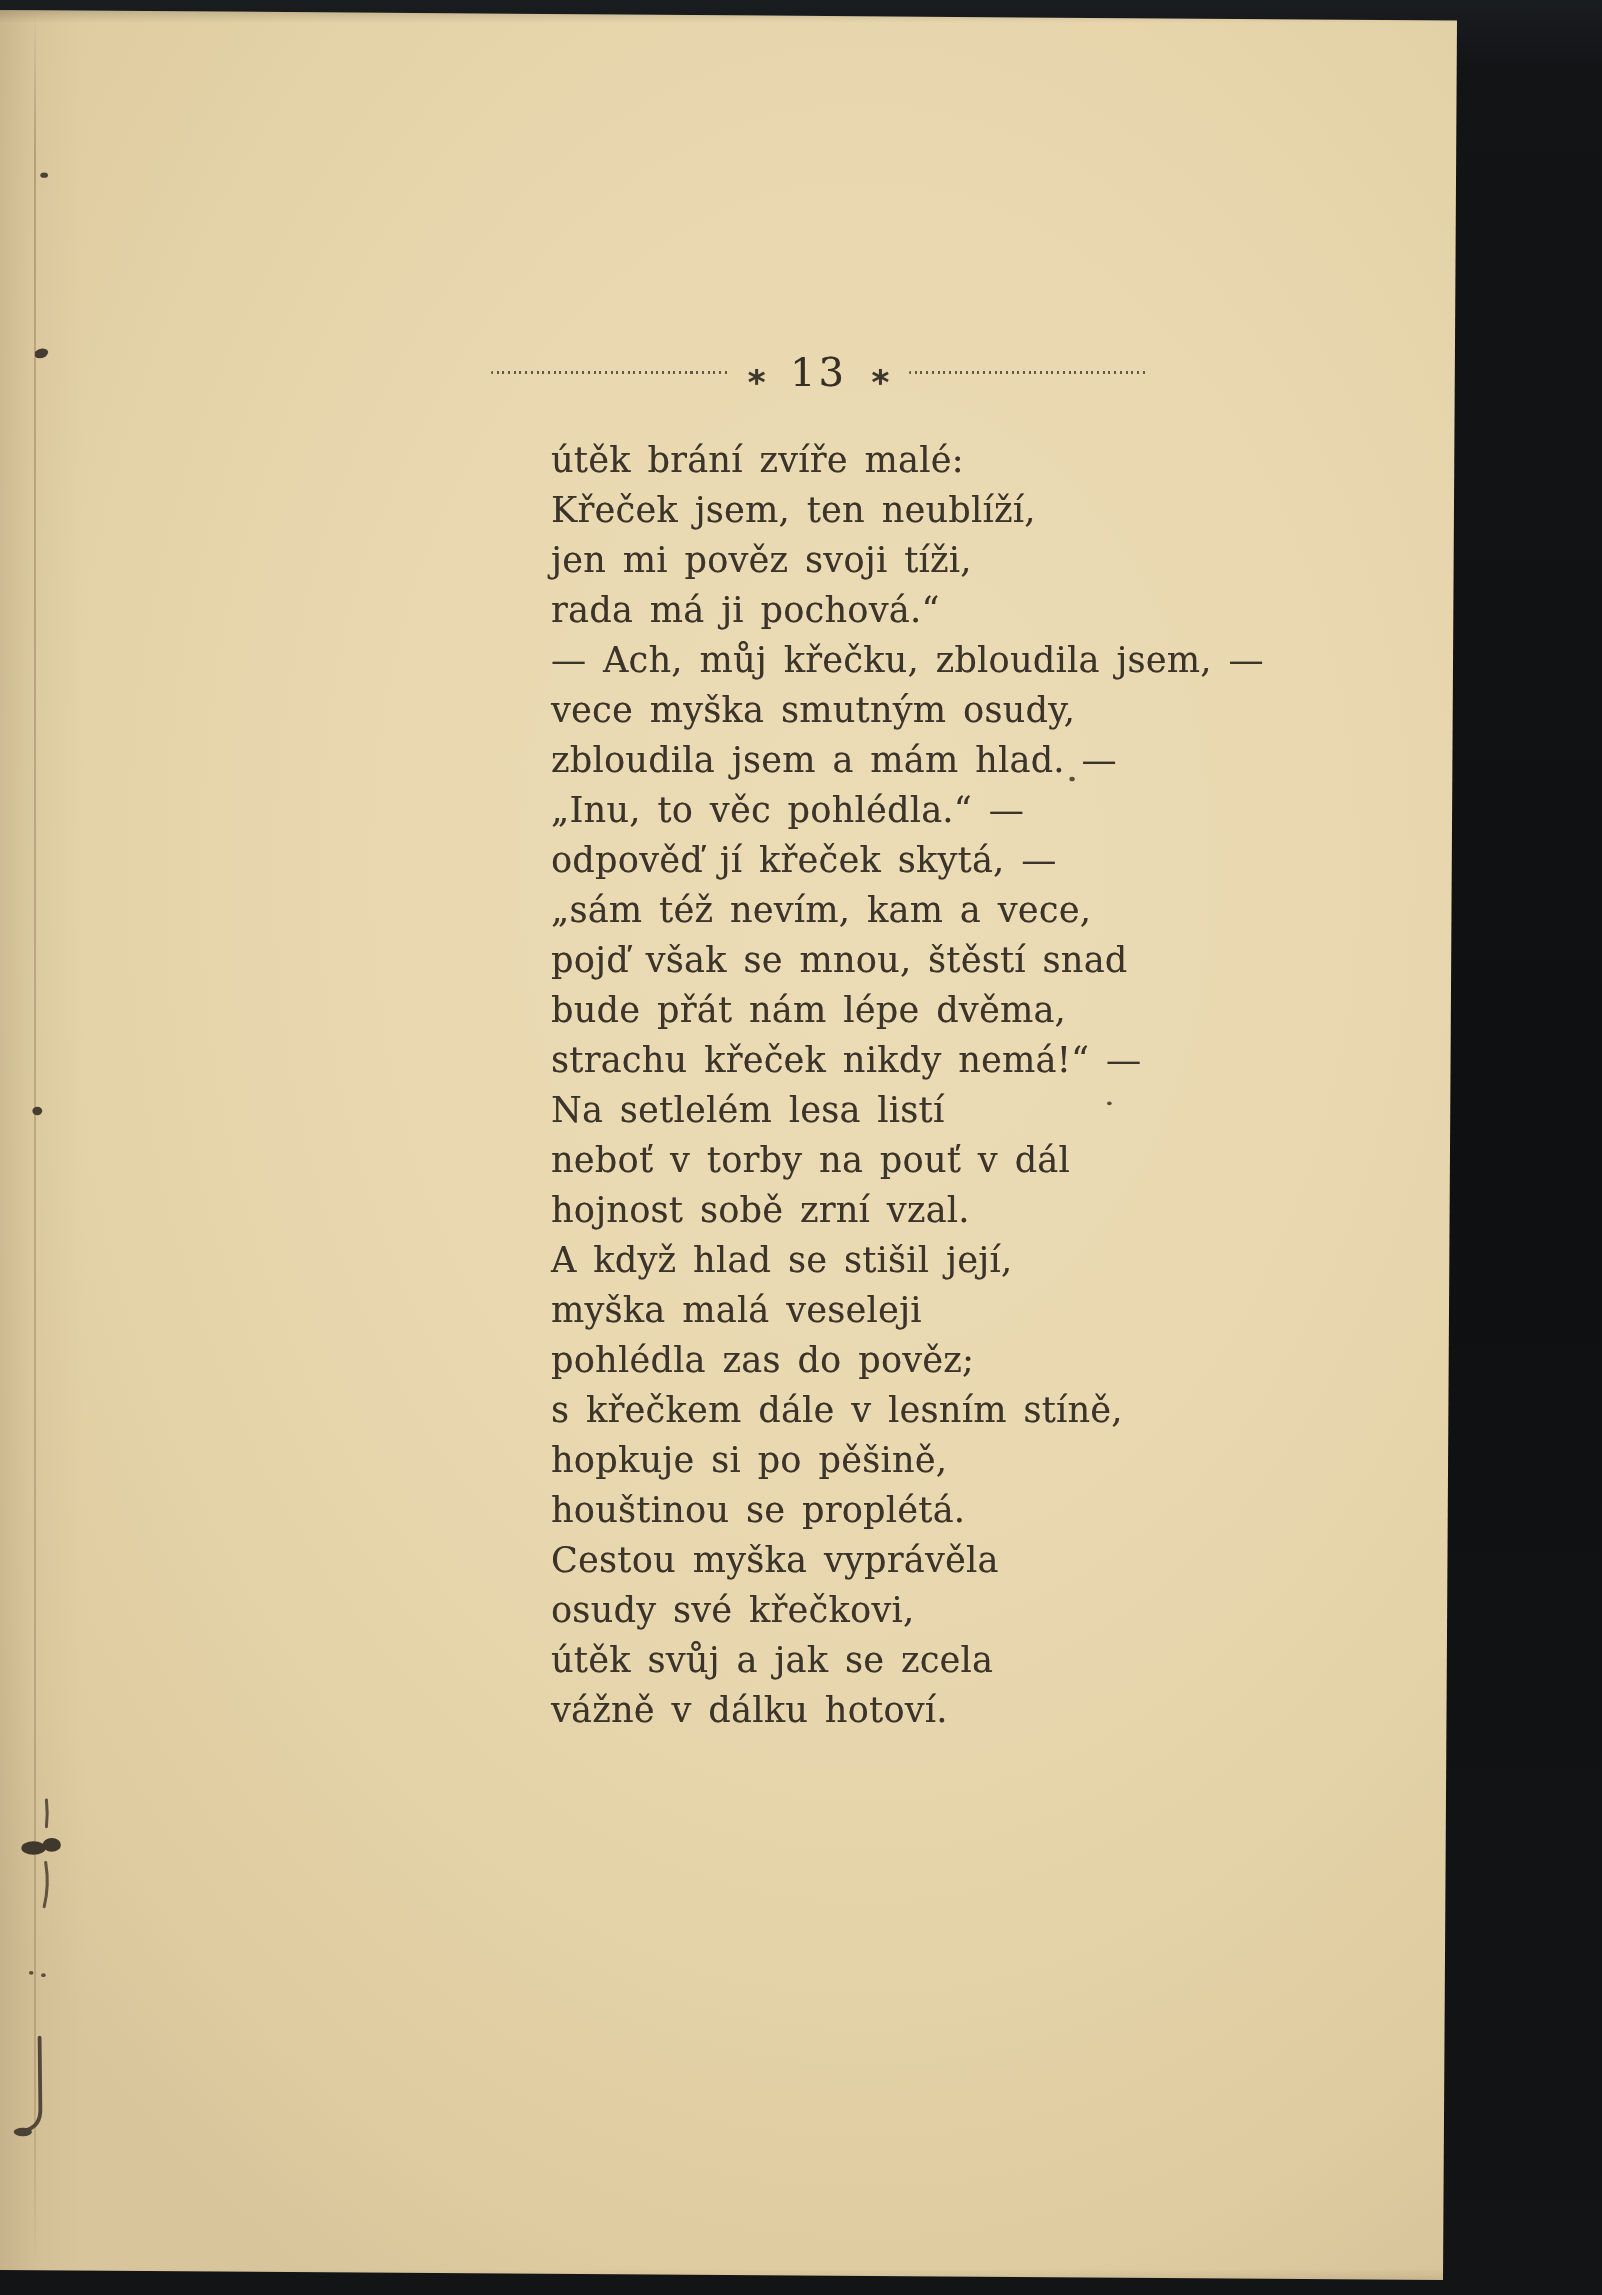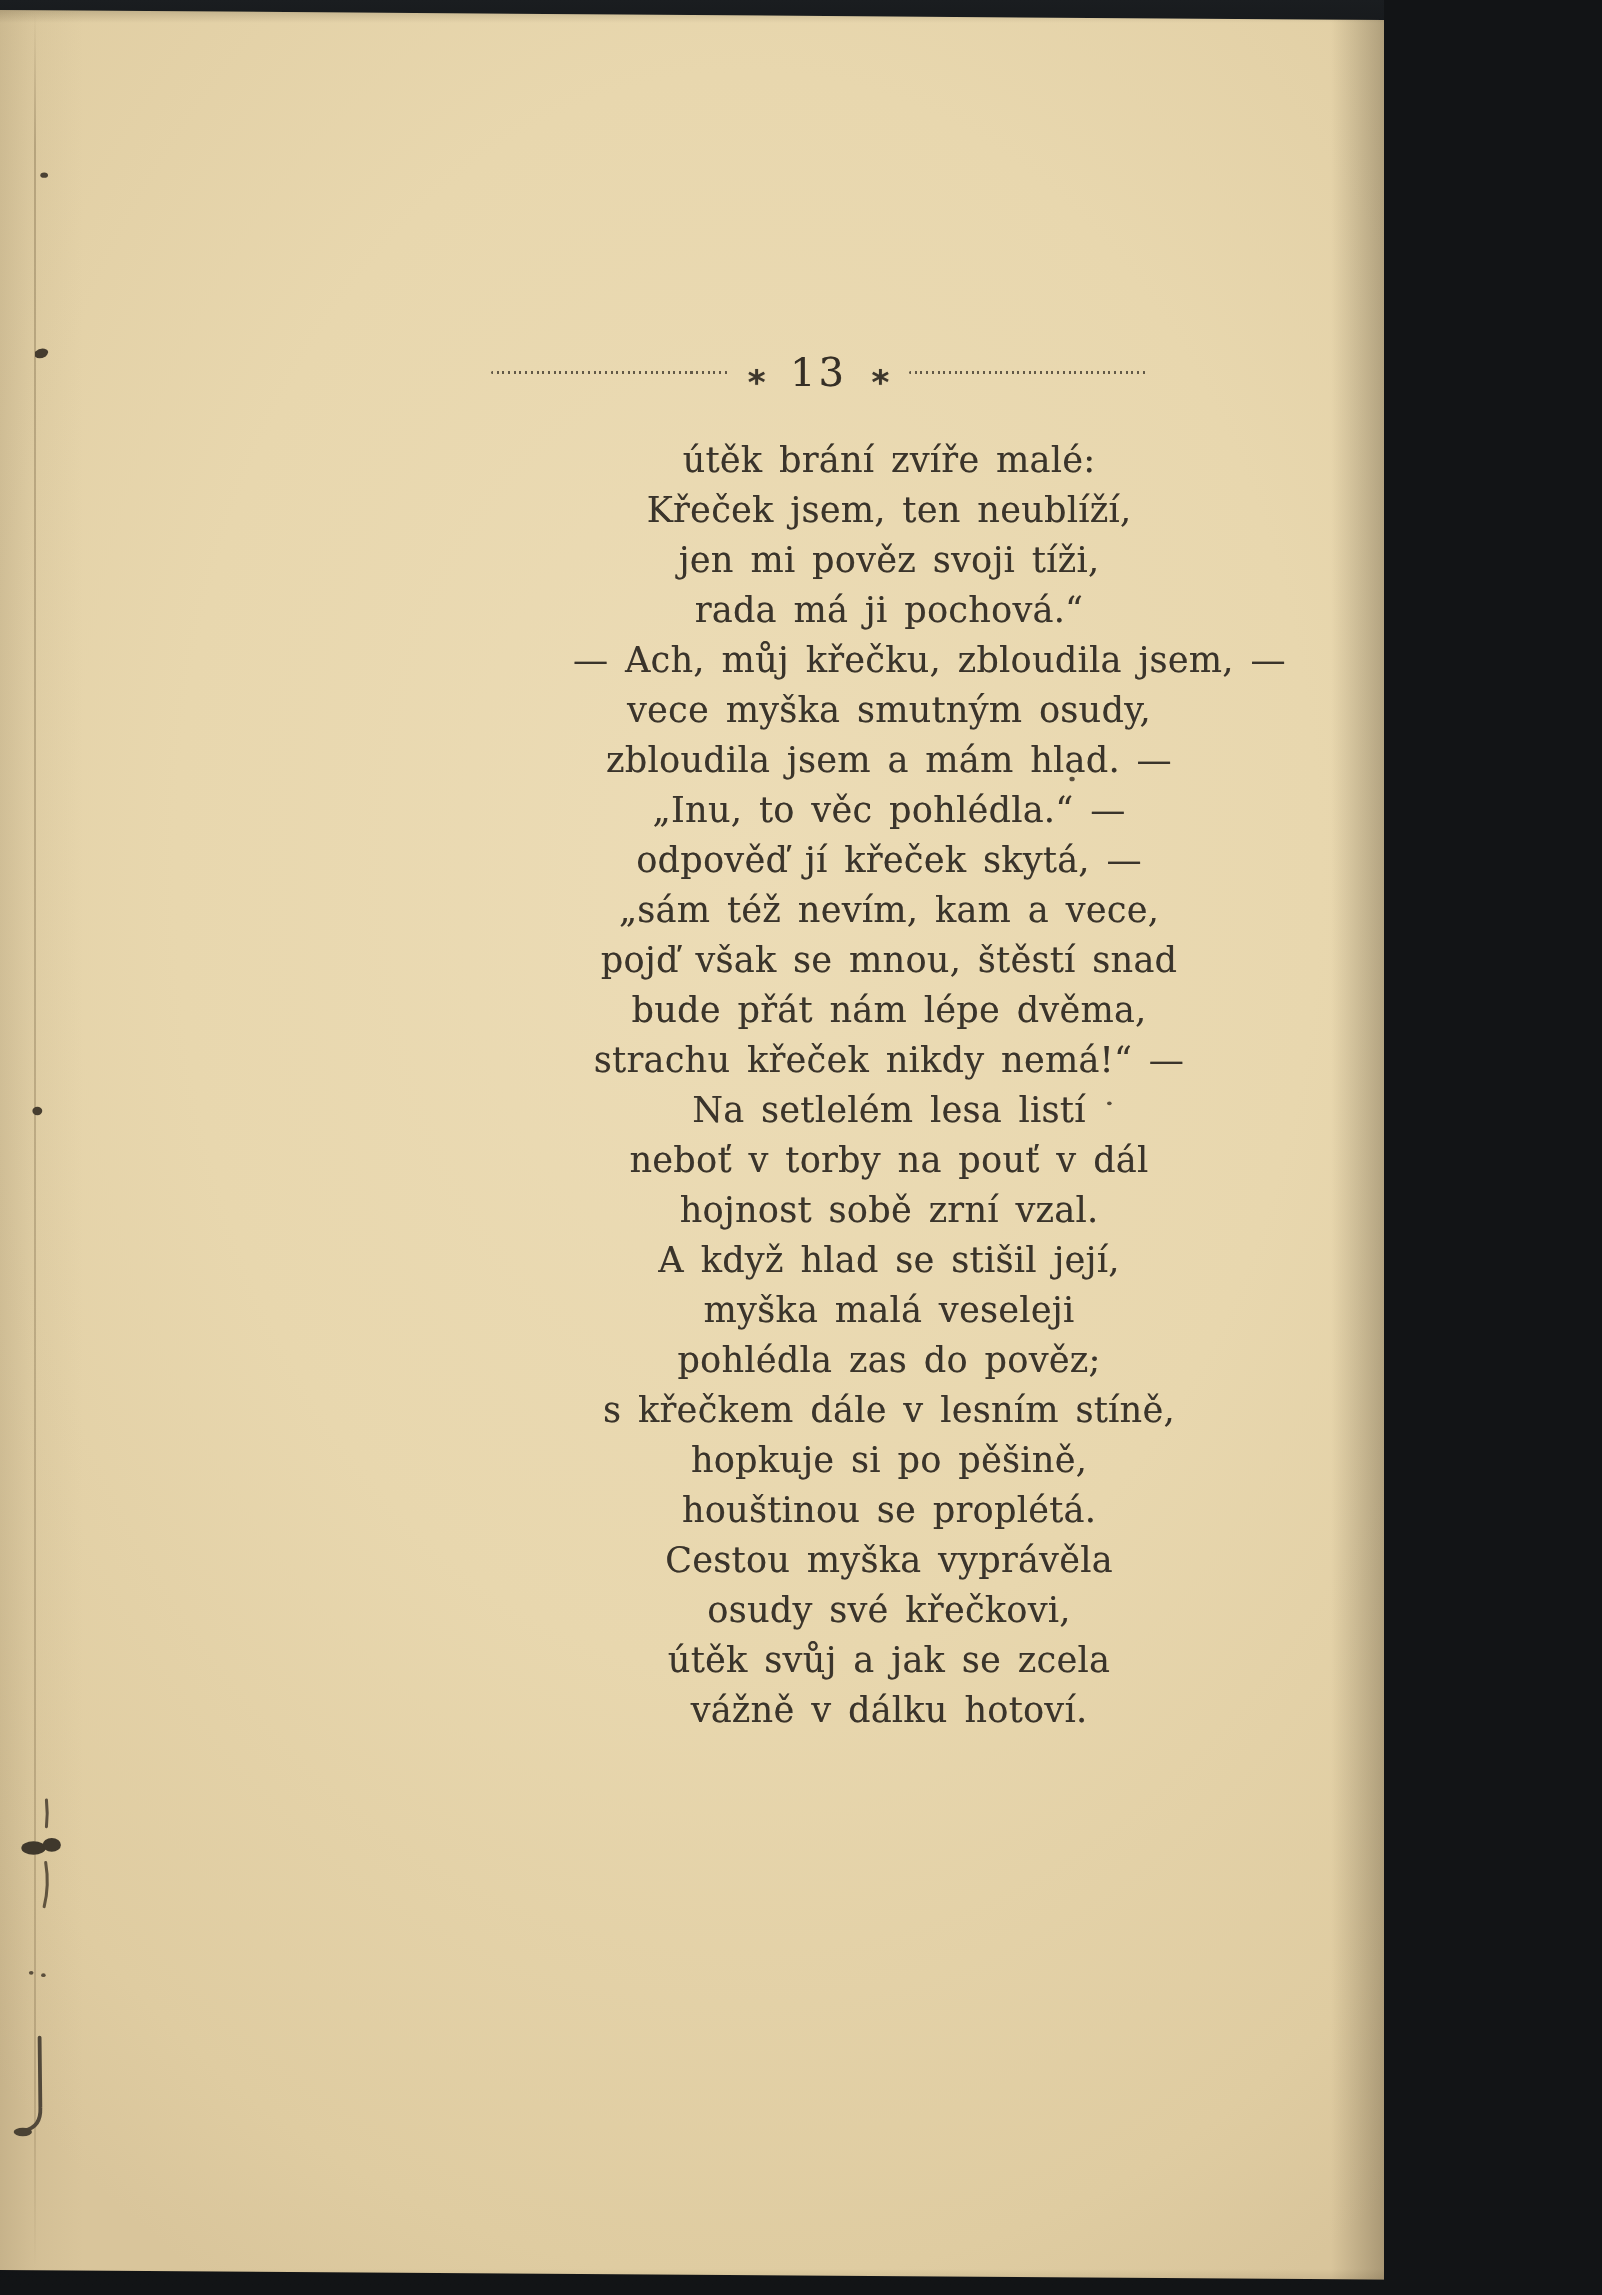--- a/index.html
+++ b/index.html
@@ -1,18 +1,18 @@
 <!DOCTYPE html>
 <html style="font-size:12.2px"><head>
 <meta charset="utf-8">
 <style>
   html,body{margin:0;padding:0;background:#121416;}
   .scan{
     position:relative;
-    width:1384px;height:2295px;
+    width:1602px;height:2295px;
     background:linear-gradient(to bottom,#1a1d20 0%,#121416 3%,#0e1012 50%,#121416 100%);
     overflow:hidden;
     font-family:"DejaVu Serif", serif;
   }
   
   .paper{
     position:absolute;inset:0;
     background:
       linear-gradient(to right, rgba(101,82,52,.16) 0px, rgba(101,82,52,.05) 35px, rgba(101,82,52,0) 84px),
       linear-gradient(to left,  rgba(46,35,18,.28) 0px, rgba(46,35,18,0) 53px),
@@ -45,23 +45,22 @@
     text-shadow:0 0 0.8px rgba(58,48,36,.5);
   }
   .pagenum{
     font-size:40px;line-height:58px;letter-spacing:3px;
     margin:0 4.6px;
     color:#352f26;
     text-shadow:0.3px 0.4px 0.5px rgba(48,40,30,.55);
   }
   
   .poem{
-    position:absolute;left:573px;top:435px;width:632px;
+    position:absolute;left:551px;top:435px;width:632px;
     color:#3a342b;
-    text-align:center;
   }
   .poem-line{
     height:50px;line-height:50px;font-size:35px;
     white-space:nowrap;
     word-spacing:5.3px;letter-spacing:0.3px;
     text-shadow:0.2px 0.3px 0.5px rgba(54,45,34,.5);
   }
   .marks{position:absolute;left:0;top:0;}
 </style>
 </head>

